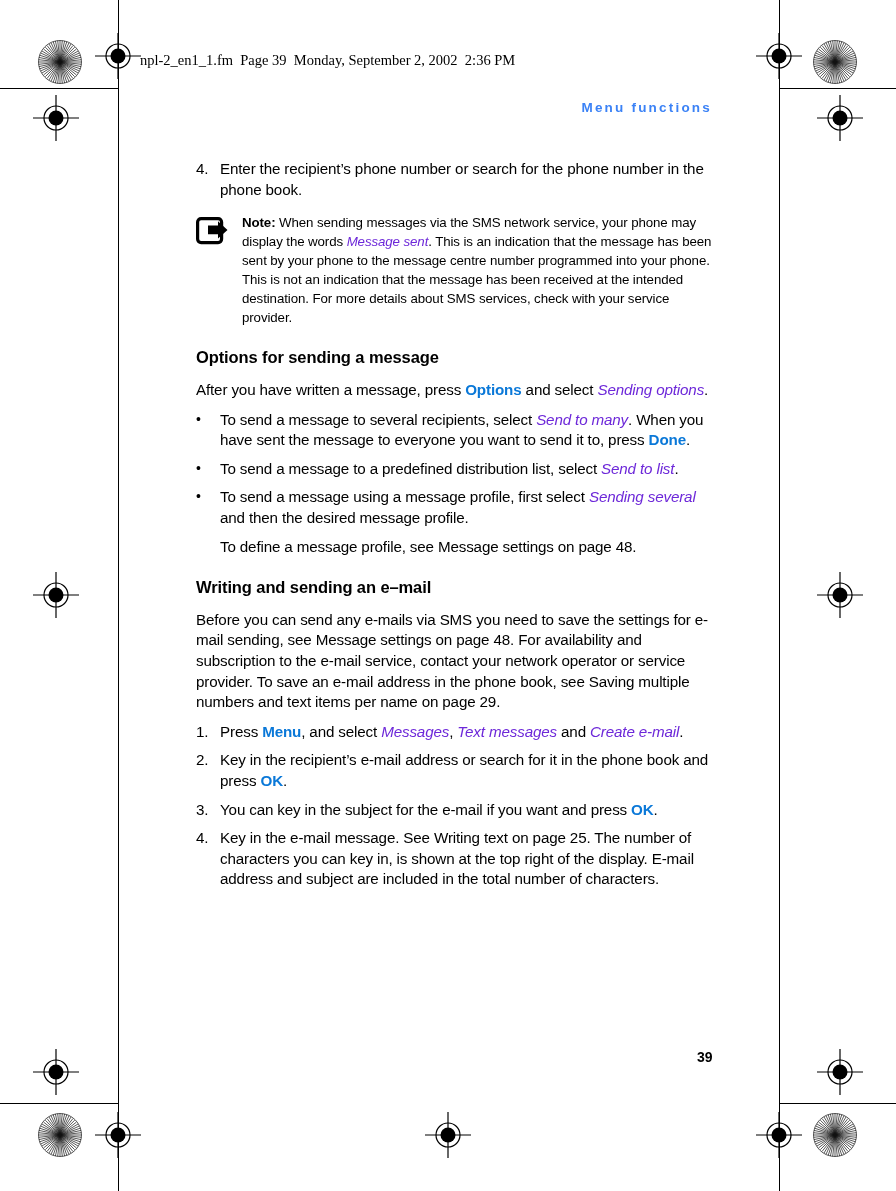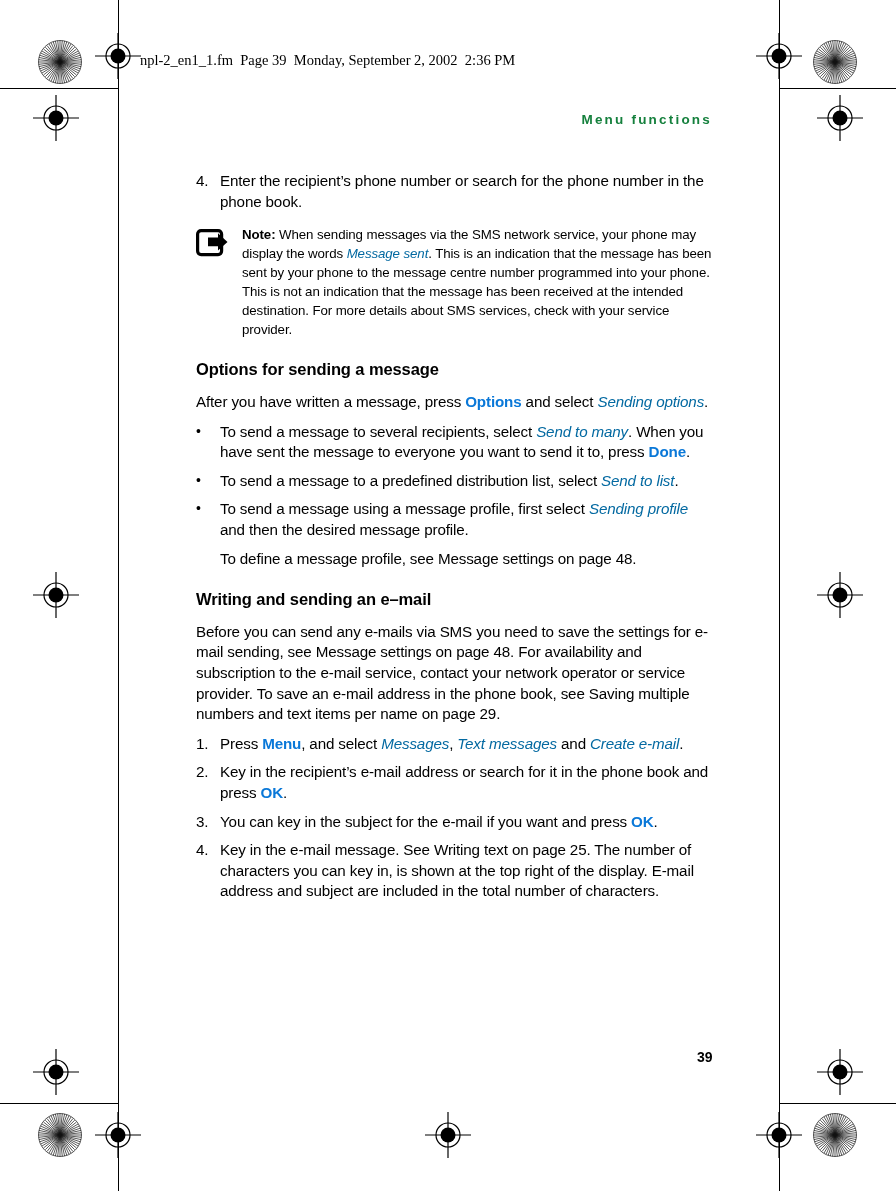--- a/index.html
+++ b/index.html
@@ -55,22 +55,22 @@
     left: 196px;
     top: 100px;
     width: 516px;
   }
 
   .running-head {
     text-align: right;
     font-size: 13.5px;
     font-weight: bold;
     letter-spacing: 2.2px;
-    margin: 12px 0 44px 0;
-    color: #15803d;
+    margin: 0 0 44px 0;
+    color: #3b82f6;
   }
 
   h2.section {
     font-size: 16.5px;
     font-weight: bold;
     margin: 20px 0 1px 0;
     letter-spacing: -0.1px;
     line-height: 1.25;
   }
 
@@ -127,21 +127,21 @@
     letter-spacing: -0.1px;
   }
   .note-label { font-weight: bold; text-align: right; }
 
   
   .k {           
     color: #0a78d8;
     font-weight: bold;
   }
   .m {           
-    color: #0369a1;
+    color: #6d28d9;
     font-style: italic;
   }
 
   
   .folio {
     position: absolute;
     left: 697px;
     top: 1049px;
     font-size: 14px;
     font-weight: bold;
@@ -549,21 +549,21 @@
     <span class="txt"><span>To send a message to several recipients, select </span><span class="m">Send to many</span><span>. When you have sent the message to everyone you want to send it to, press </span><span class="k">Done</span><span>.</span></span>
   </div>
 
   <div class="item">
     <span class="marker bullet">•</span>
     <span class="txt"><span>To send a message to a predefined distribution list, select </span><span class="m">Send to list</span><span>.</span></span>
   </div>
 
   <div class="item">
     <span class="marker bullet">•</span>
-    <span class="txt"><span>To send a message using a message profile, first select </span><span class="m">Sending profile</span><span> and then the desired message profile.</span></span>
+    <span class="txt"><span>To send a message using a message profile, first select </span><span class="m">Sending several</span><span> and then the desired message profile.</span></span>
   </div>
   <div class="sub">To define a message profile, see Message settings on page 48.</div>
 
   <h2 class="section">Writing and sending an e–mail</h2>
 
   <p class="body">Before you can send any e-mails via SMS you need to save the settings for e-mail sending, see Message settings on page 48. For availability and subscription to the e-mail service, contact your network operator or service provider. To save an e-mail address in the phone book, see Saving multiple numbers and text items per name on page 29.</p>
 
   <div class="item">
     <span class="marker">1.</span>
     <span class="txt"><span>Press </span><span class="k">Menu</span><span>, and select </span><span class="m">Messages</span><span>, </span><span class="m">Text messages</span><span> and </span><span class="m">Create e-mail</span><span>.</span></span>

